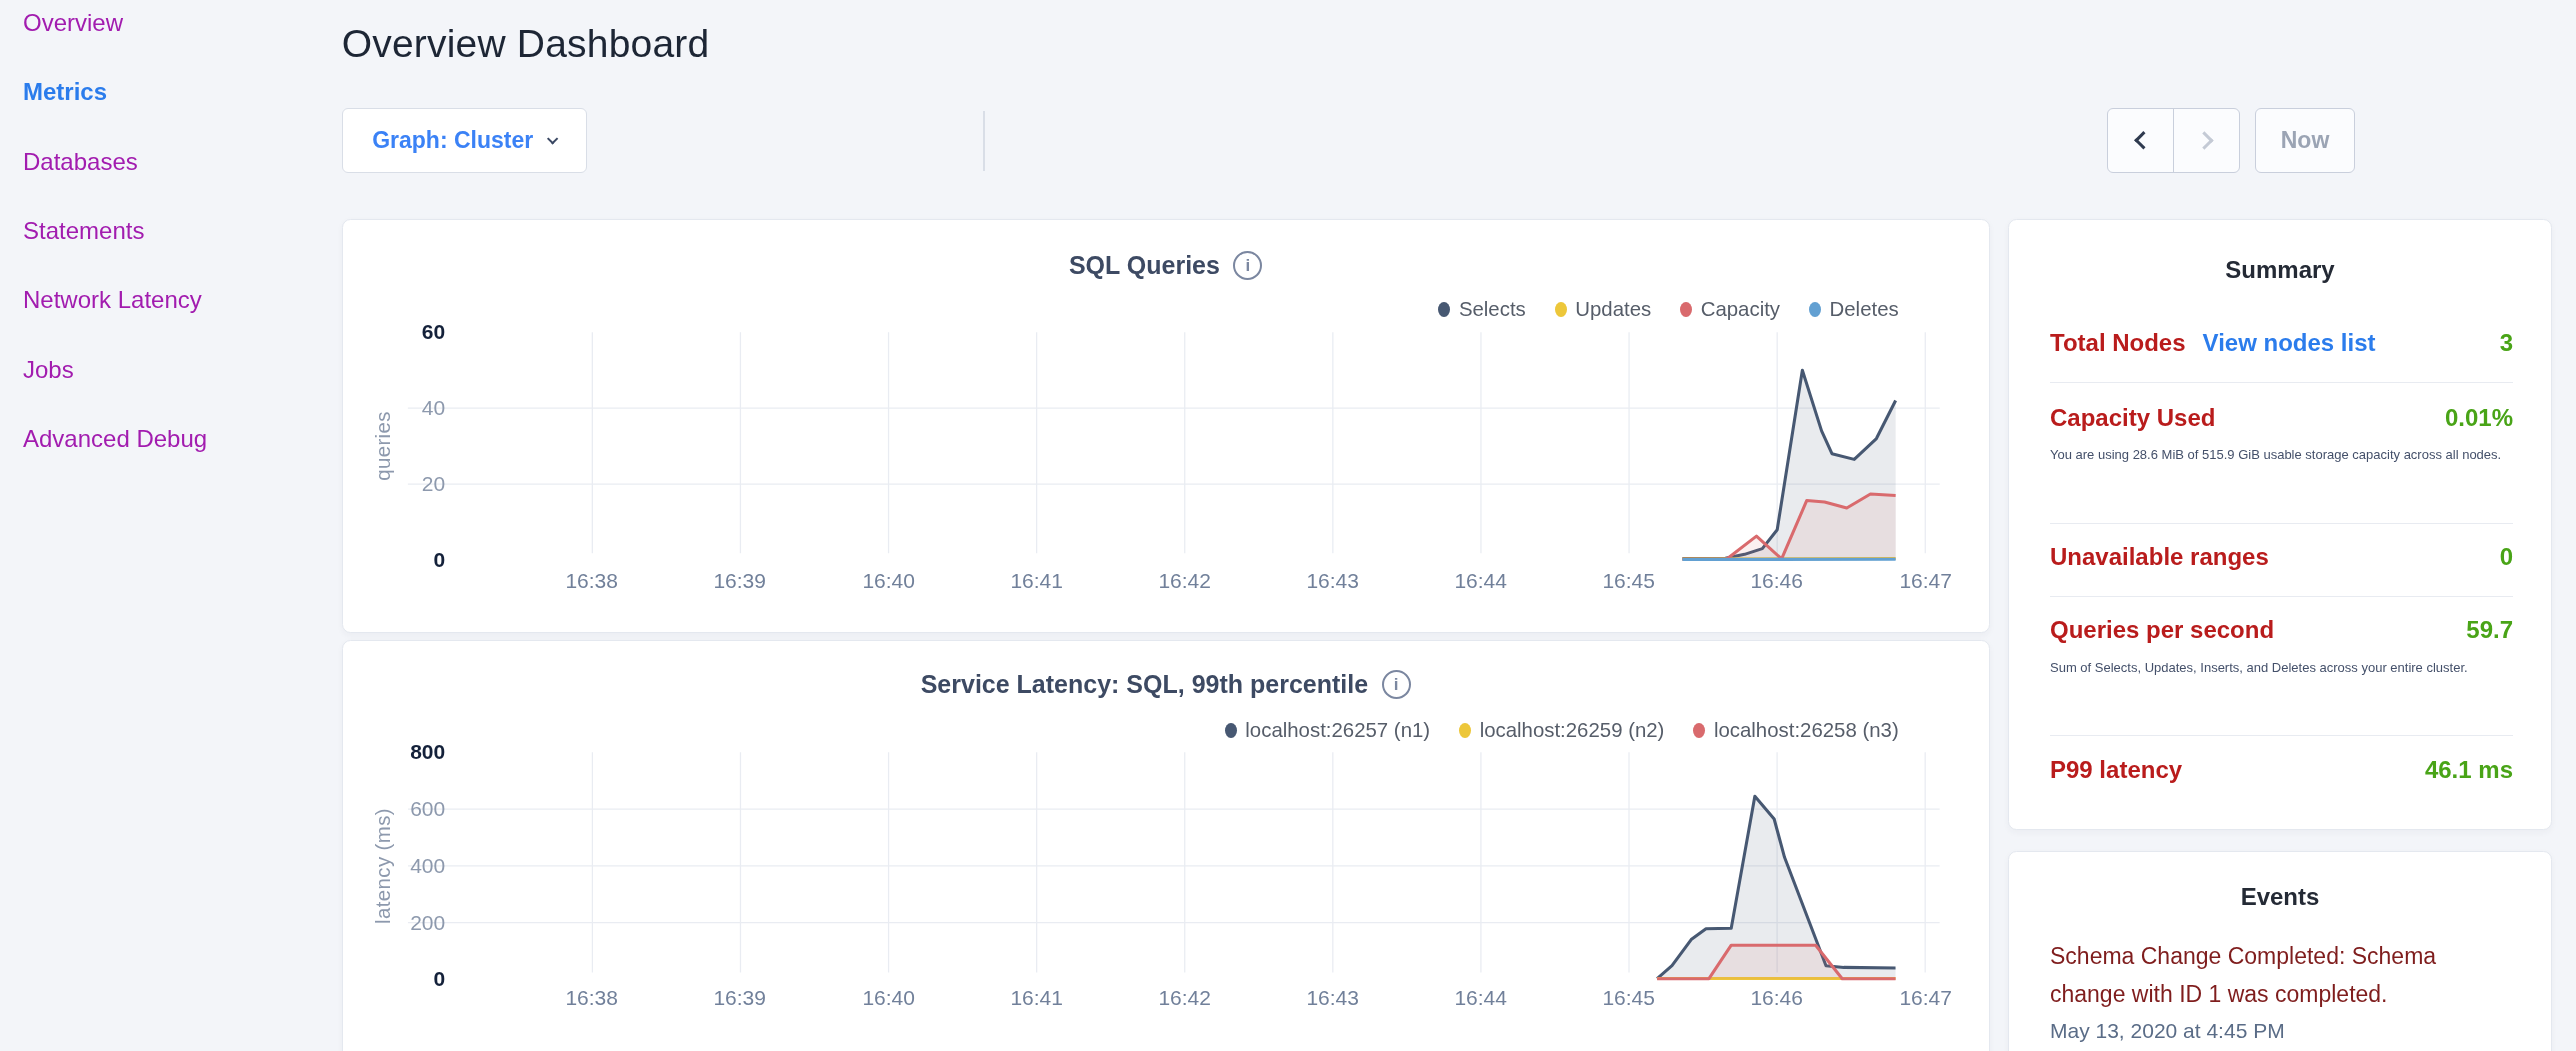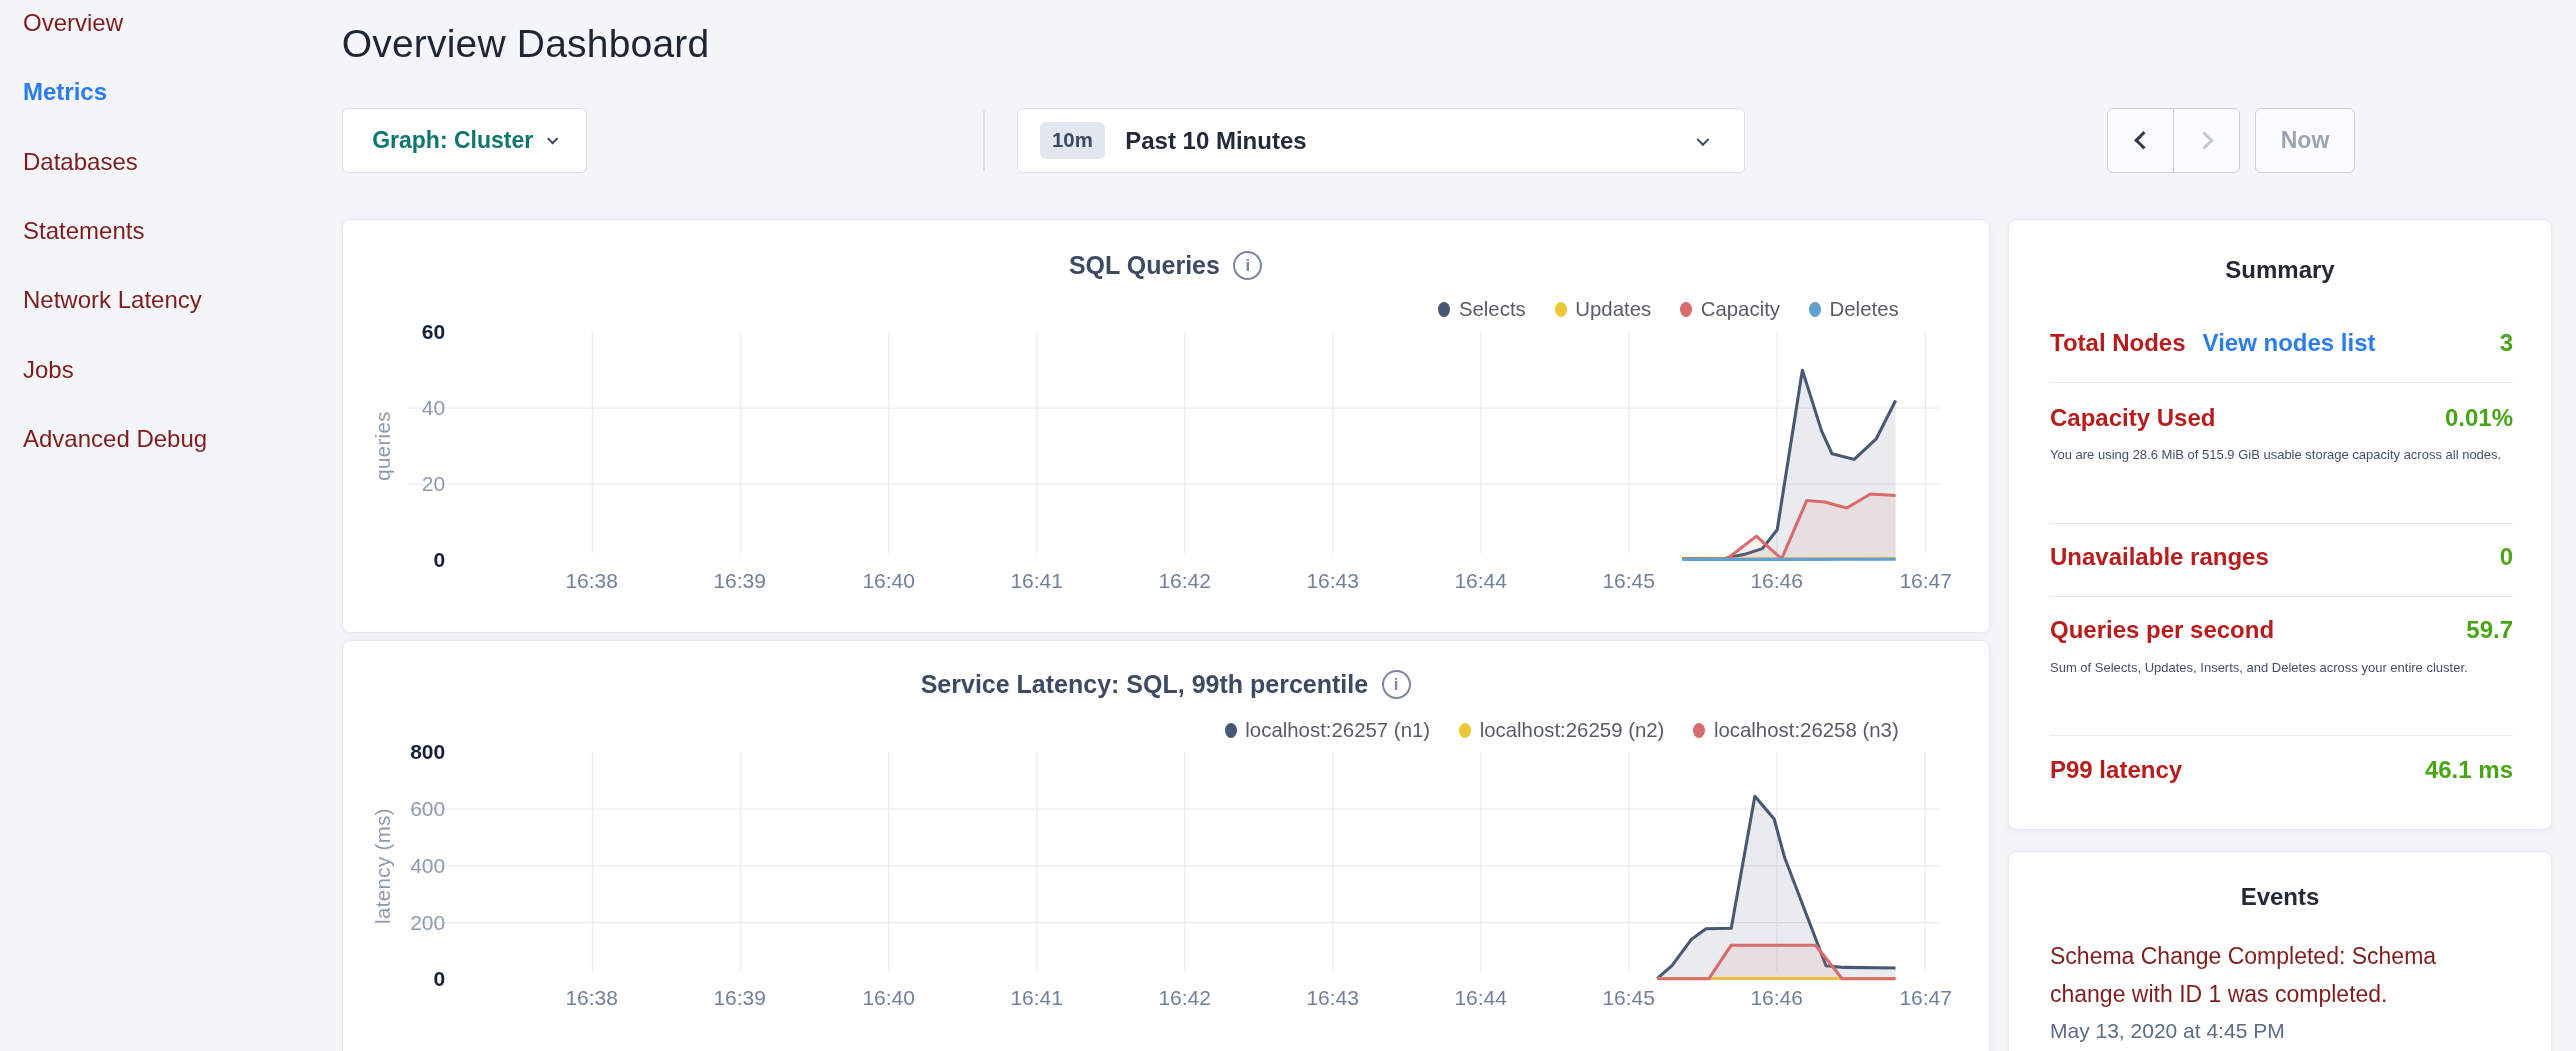--- a/index.html
+++ b/index.html
@@ -7,35 +7,35 @@
   body {
     font-family:"Liberation Sans", sans-serif;
     background:#f3f5f9;
     color:#242b3a;
     position:relative;
   }
   
   .sidebar { position:absolute; left:0; top:0; width:340px; height:1051px; }
   .nav-item {
     position:absolute; left:23px; height:34px; line-height:34px;
-    font-size:24px; color:#7f1d1d; cursor:pointer; white-space:nowrap;
+    font-size:24px; color:#a21caf; cursor:pointer; white-space:nowrap;
   }
   .nav-item.active { color:#2b7cec; font-weight:700; }
   
   .main { position:absolute; left:340px; top:0; width:2236px; height:1051px; }
   .page-title {
     position:absolute; left:1.7px; top:22px;
     font-size:39px; font-weight:500; color:#1d2635; letter-spacing:0.2px;
   }
   
   .toolbar-btn {
     position:absolute; top:108px; height:65px; background:#ffffff;
     border:1.7px solid #d9dee7; border-radius:6px;
     display:flex; align-items:center; justify-content:center; gap:15.3px;
-    font-size:23px; font-weight:700; color:#0f766e; cursor:pointer;
+    font-size:23px; font-weight:700; color:#3b82f6; cursor:pointer;
   }
   #graph-dd   { left:1.7px;  width:245px; }
   #dash-dd    { left:287px; width:316px; }
   .v-divider  { position:absolute; left:643px; top:111px; width:1.7px; height:60px; background:#d9dee7; }
   .time-box {
     position:absolute; left:677px; top:108px; width:728px; height:65px;
     background:#ffffff; border:1.7px solid #d9dee7; border-radius:6px;
     display:flex; align-items:center; cursor:pointer;
   }
   .time-badge {
@@ -120,25 +120,20 @@
     </nav>
 
   <main class="main">
     <h1 class="page-title">Overview Dashboard</h1>
 
     <div class="toolbar-btn" id="graph-dd">
       <span>Graph: Cluster</span>
       <span class="chev dd-chev"></span>
     </div>
     <div class="v-divider"></div>
-    <div class="time-box">
-      <span class="time-badge">10m</span>
-      <span class="time-label">Past 10 Minutes</span>
-      <span class="chev chev-down"></span>
-    </div>
     <div class="pager">
       <div class="pager-half">
         <span class="chev chev-left"></span>
       </div>
       <div class="pager-half">
         <span class="chev chev-right"></span>
       </div>
     </div>
     <div class="now-btn">Now</div>
 

